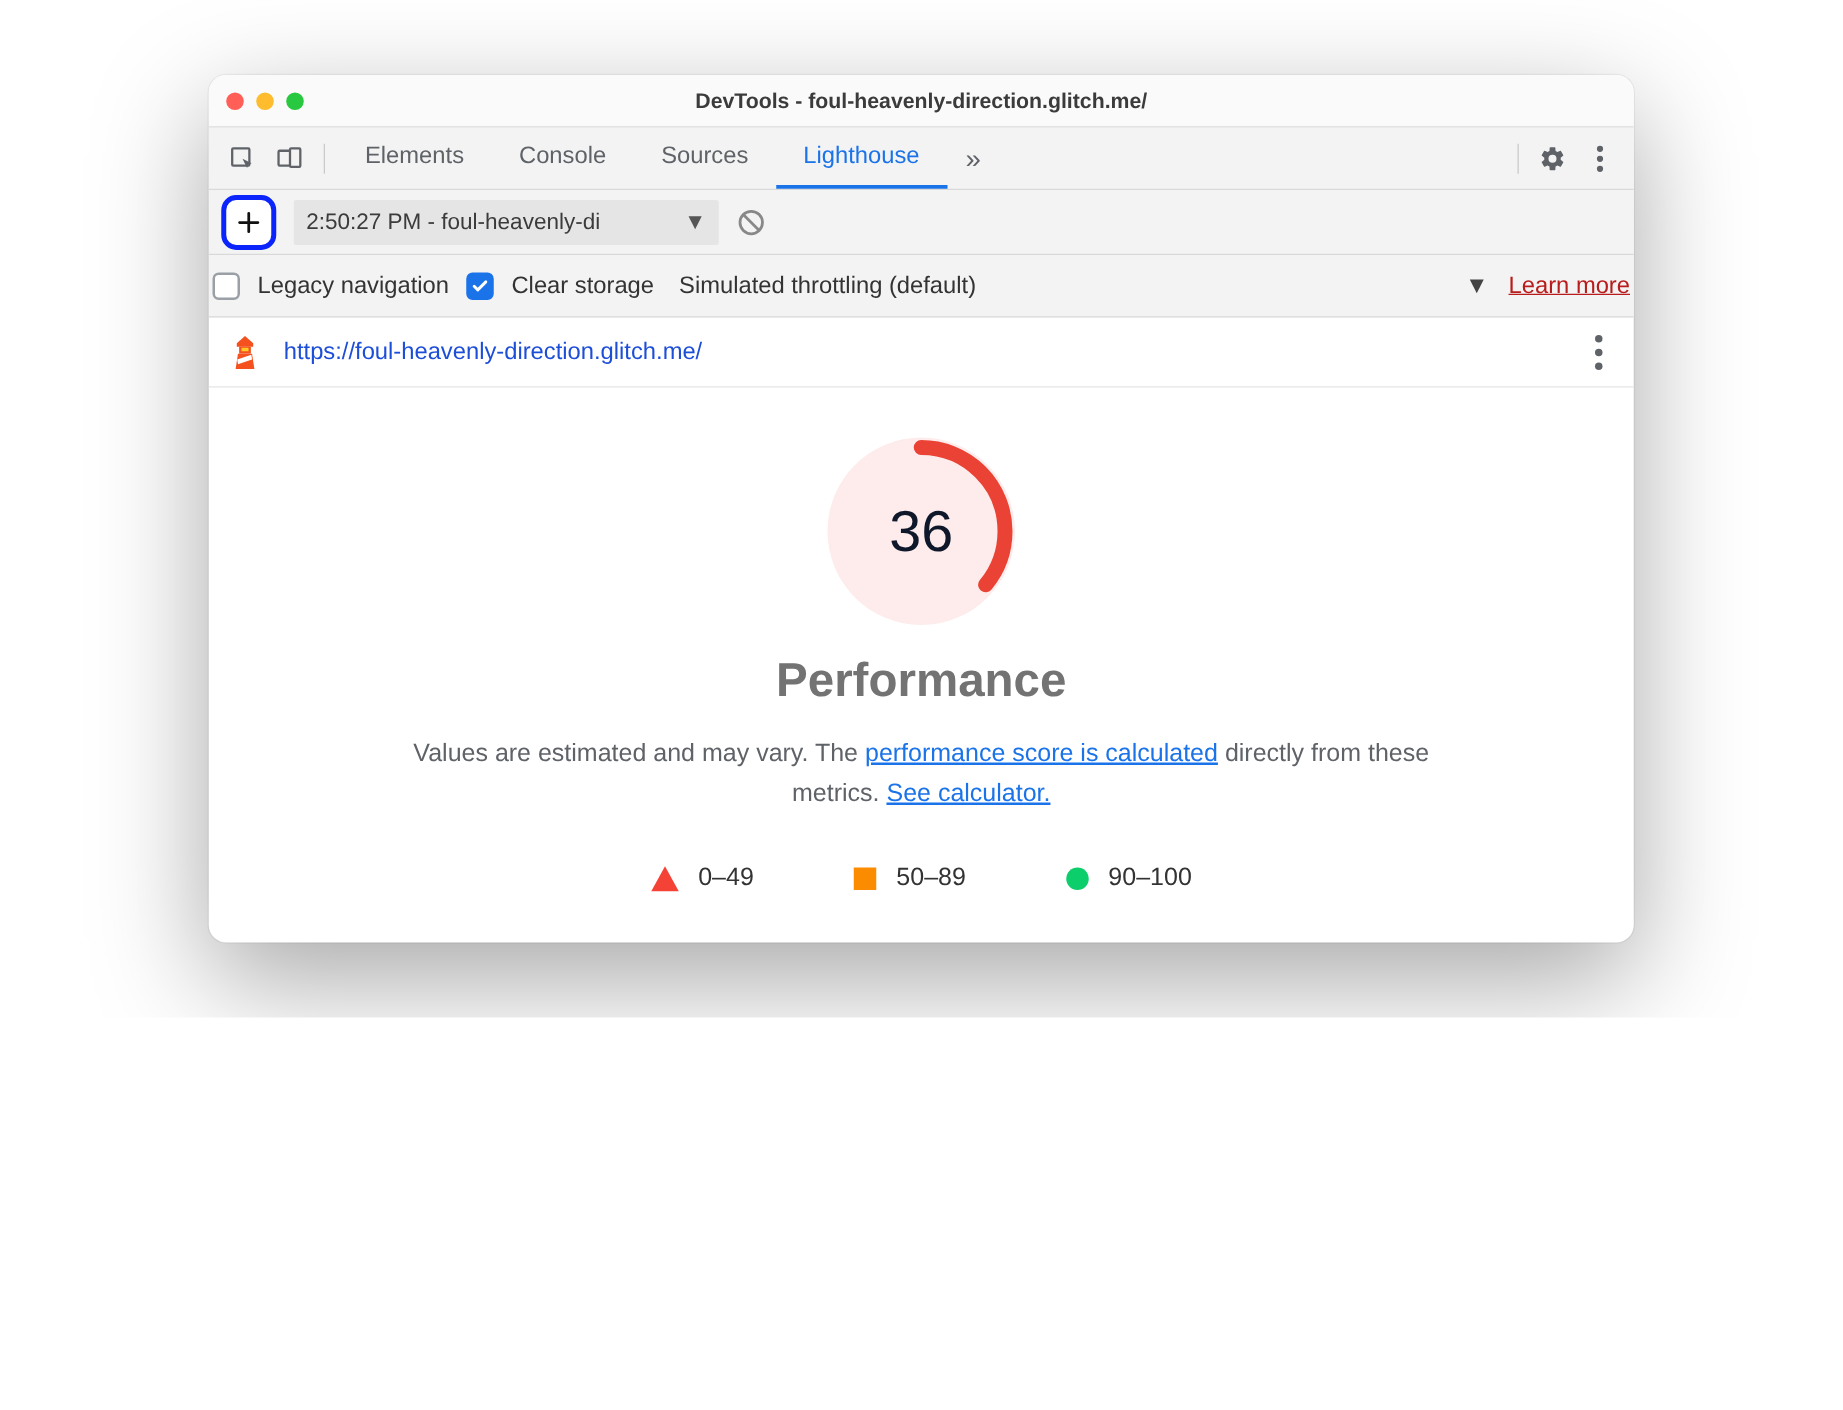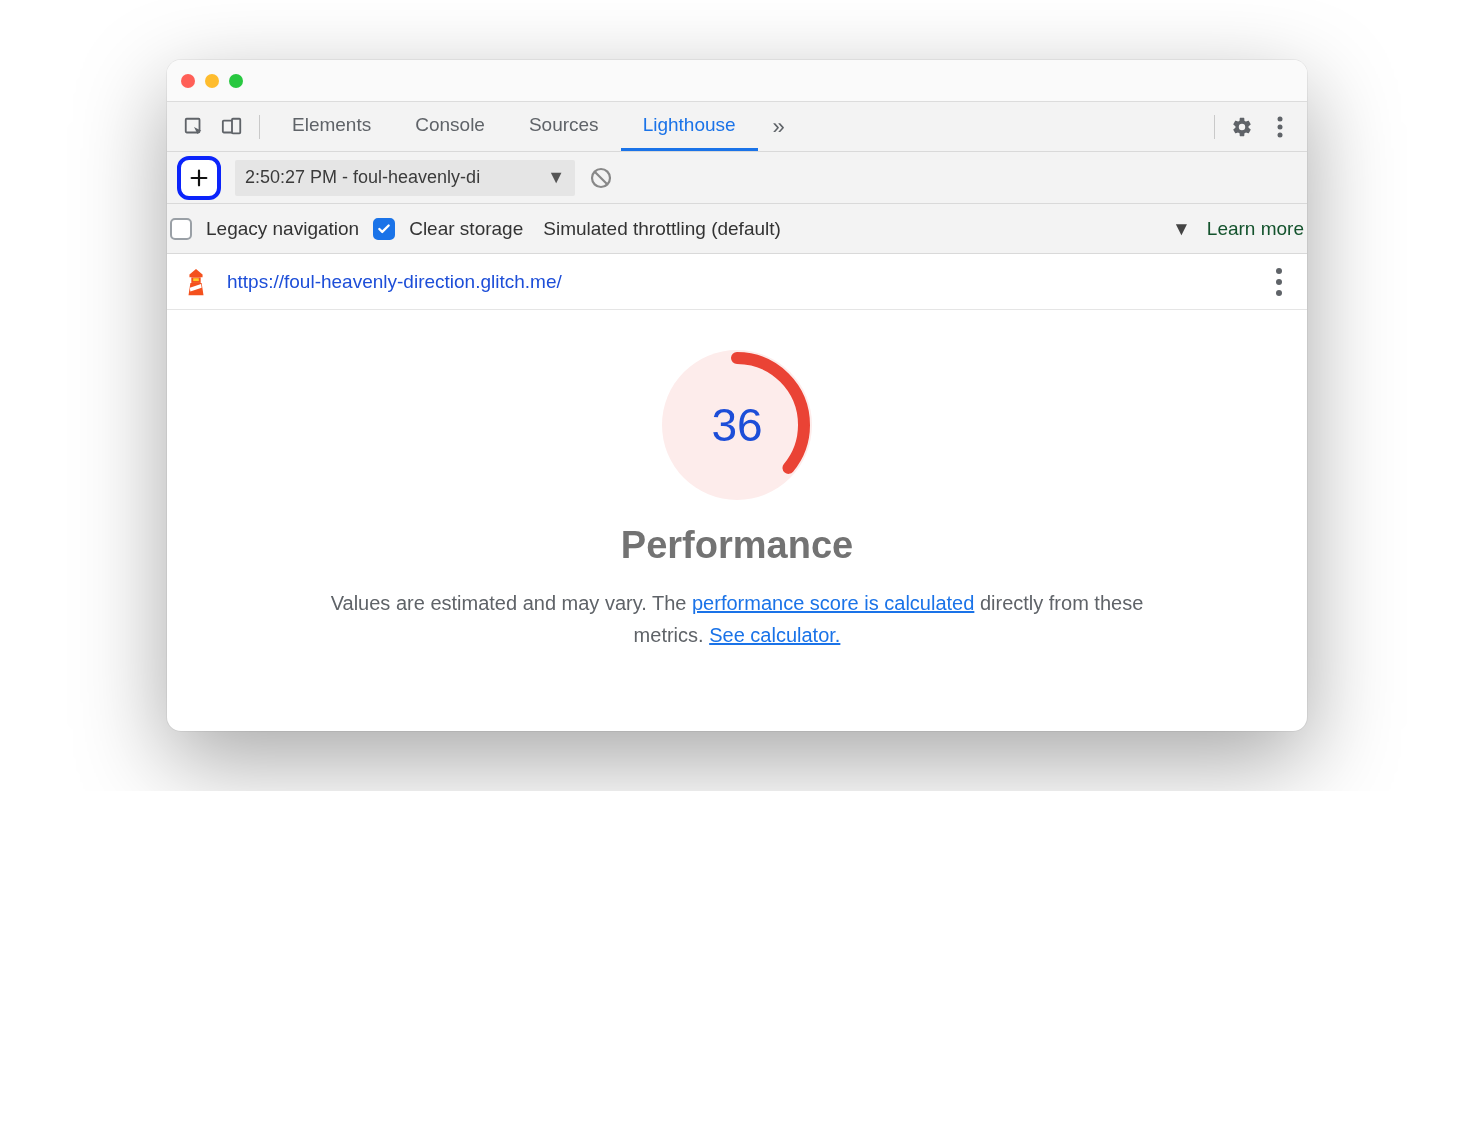--- a/index.html
+++ b/index.html
@@ -153,22 +153,23 @@
       cursor:pointer;
       background:#fff;
     }
     .chk.checked {
       background: #1a73e8;
       border-color:#1a73e8;
     }
     .chk.checked svg { display:block; }
     .chk svg { display:none; }
     .options-row .link {
+      text-decoration: underline;
       cursor:pointer;
-      color:#14532d;
+      color:#b91c1c;
     }
     .options-row .dd-caret {
       margin-right:2px;
       color:#444;
     }
 
     
     .url-row {
       display:flex;
       align-items:center;
@@ -203,21 +204,21 @@
     .gauge-wrap svg { transform: rotate(-90deg); }
     .gauge-bg {
       position:absolute; inset:0;
       border-radius:50%;
       background:#fdeceb;
     }
     .gauge-score {
       position:absolute; inset:0;
       display:flex;align-items:center;justify-content:center;
       font-size:46px;
-      color:#1d4ed8;
+      color:#0f172a;
       font-weight:400;
     }
     .perf-title {
       font-size: 38px;
       font-weight: 600;
       color:#737373;
       margin: 24px 0 20px;
     }
     .desc {
       font-size: 20px;
@@ -254,20 +255,21 @@
 <body>
 
 <div class="window">
 
   <div class="titlebar">
     <div class="traffic-lights">
       <div class="tl red"></div>
       <div class="tl yellow"></div>
       <div class="tl green"></div>
     </div>
+    <div class="title">DevTools - foul-heavenly-direction.glitch.me/</div>
   </div>
 
   <div class="tabs-row">
     <span class="icon-btn">
       <svg width="22" height="22" viewBox="0 0 24 24" fill="none" stroke="currentColor" stroke-width="2">
         <rect x="3" y="3" width="15" height="15" rx="1"></rect>
         <path d="M12 12 l8 4 -3 1 -1 3 -4 -8z" fill="currentColor" stroke="none"></path>
       </svg>
     </span>
     <span class="icon-btn">
@@ -366,15 +368,29 @@
       </svg>
       <div class="gauge-score">36</div>
     </div>
 
     <h2 class="perf-title">Performance</h2>
 
     <p class="desc">
       <span>Values are estimated and may vary. The </span><a>performance score is calculated</a><span> directly from these metrics. </span><a>See calculator.</a>
     </p>
 
+    <div class="legend">
+      <div class="item">
+        <span class="tri"></span>
+        <span>0–49</span>
+      </div>
+      <div class="item">
+        <span class="sq"></span>
+        <span>50–89</span>
+      </div>
+      <div class="item">
+        <span class="cir"></span>
+        <span>90–100</span>
+      </div>
+    </div>
   </div>
 
 </div>
 
 </body></html>

